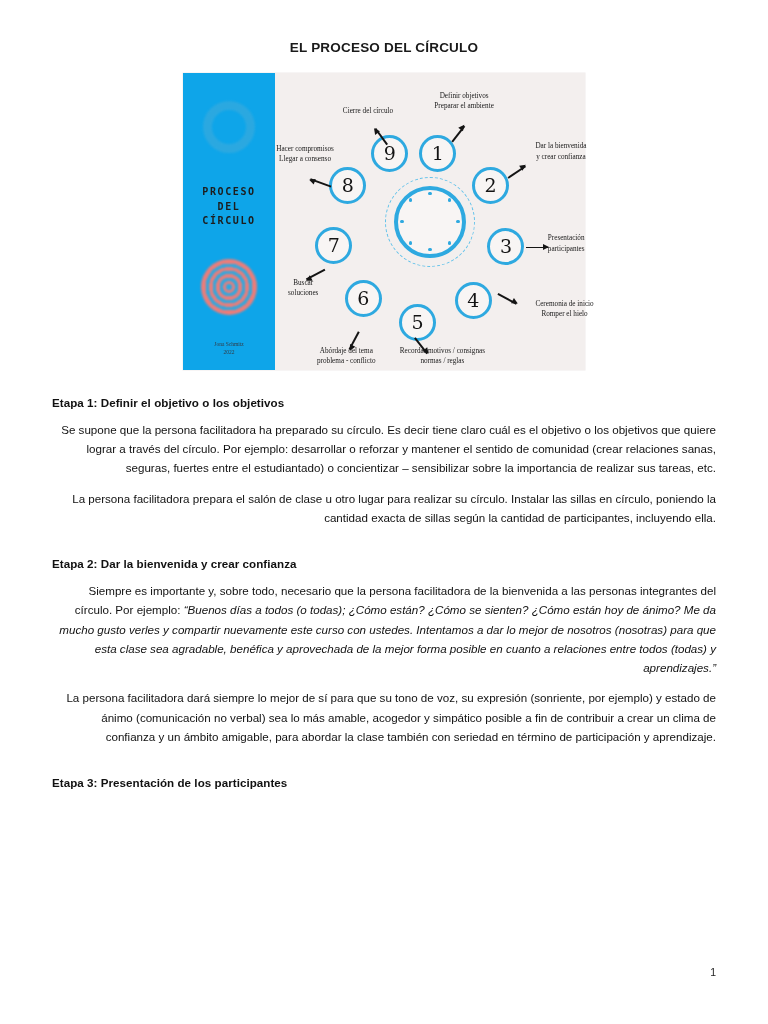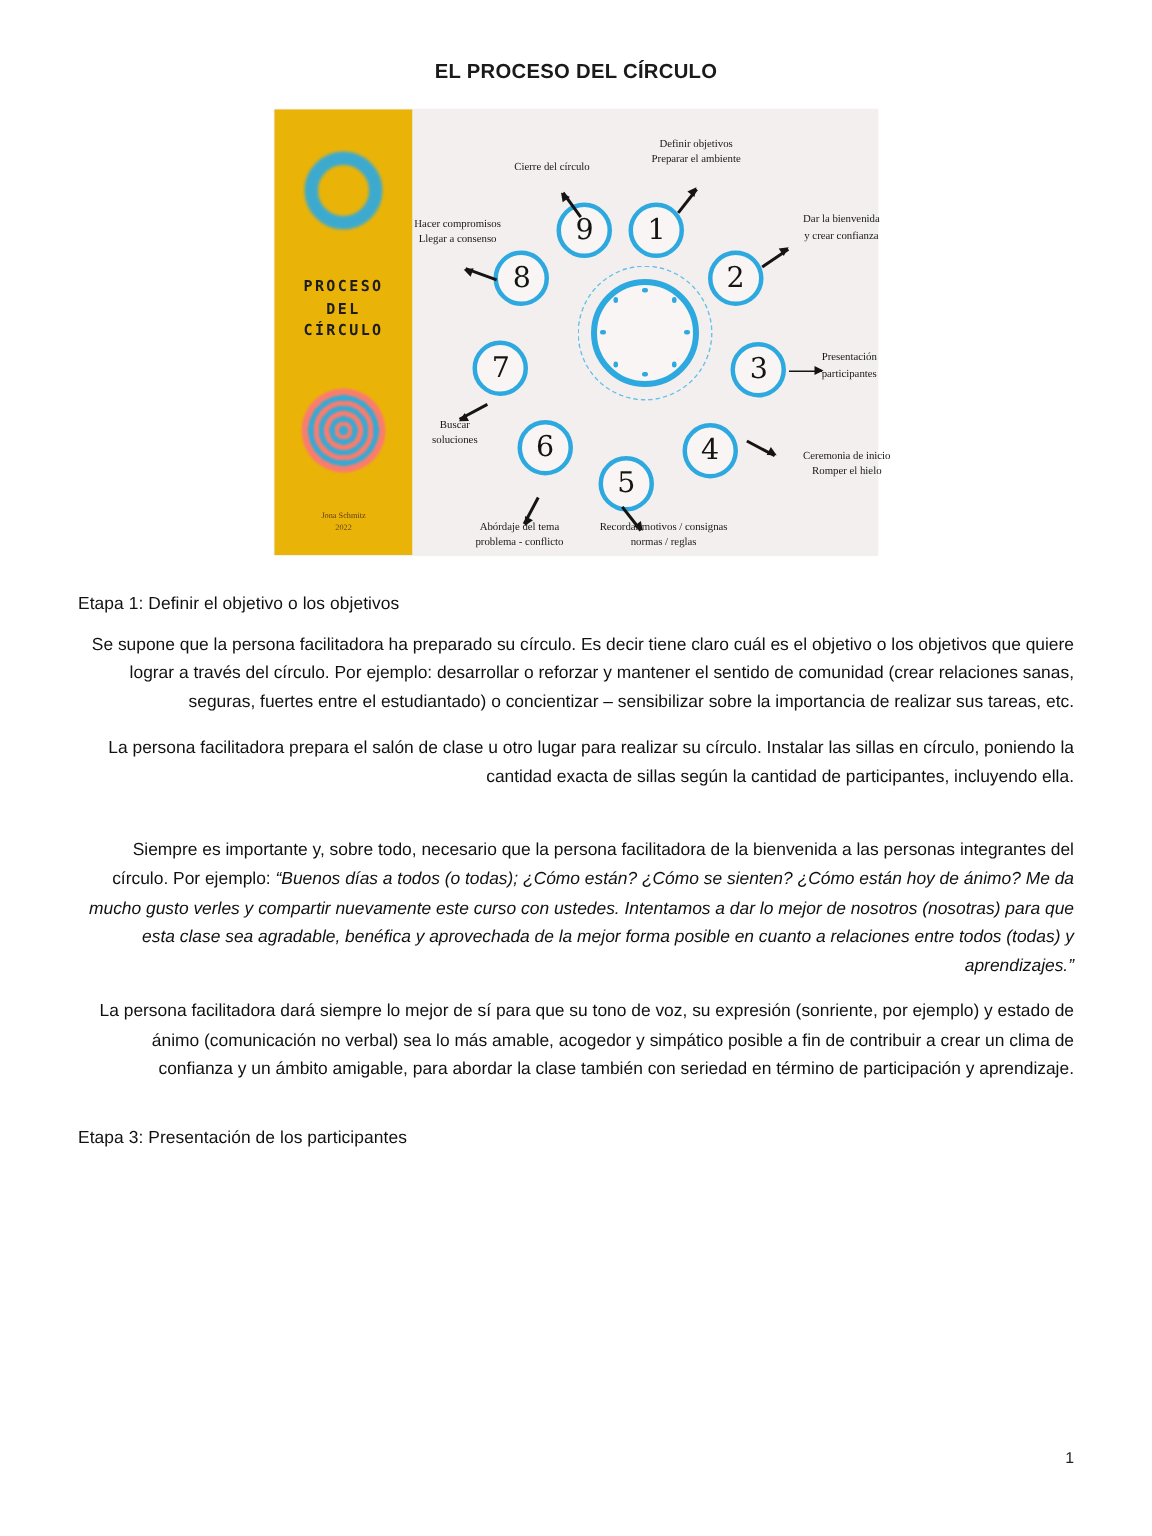--- a/index.html
+++ b/index.html
@@ -48,21 +48,21 @@
     display: flex;
     background: #F3EFEE;
     box-shadow: 0 0 0 0.5px #efeceb;
   }
 
   
   .cover-panel {
     position: relative;
     width: 92px;
     height: 100%;
-    background: #eab308;
+    background: #0ea5e9;
     flex: 0 0 92px;
     display: flex;
     flex-direction: column;
     align-items: center;
   }
   .cover-ring {
     margin-top: 28px;
     width: 52px;
     height: 52px;
     border-radius: 50%;
@@ -196,21 +196,21 @@
     margin-top: -3.4px;
     border-left: 6.5px solid #141414;
     border-top: 3.4px solid transparent;
     border-bottom: 3.4px solid transparent;
   }
 
   
   .body-copy { margin-top: 26px; }
   h2.section-head {
     font-size: 11.6px;
-    font-weight: normal;
+    font-weight: bold;
     margin: 0 0 11px 0;
     color: #111111;
     letter-spacing: 0.05px;
   }
   p.para {
     font-size: 11.6px;
     line-height: 1.66;
     margin: 0 0 11px 0;
     text-align: right;
     color: #111111;
@@ -326,20 +326,21 @@
   </div>
 
   <div class="body-copy">
 
     <h2 class="section-head">Etapa 1: Definir el objetivo o los objetivos</h2>
     <p class="para">Se supone que la persona facilitadora ha preparado su círculo. Es decir tiene claro cuál es el objetivo o los objetivos que quiere lograr a través del círculo. Por ejemplo: desarrollar o reforzar y mantener el sentido de comunidad (crear relaciones sanas, seguras, fuertes entre el estudiantado) o concientizar – sensibilizar sobre la importancia de realizar sus tareas, etc.</p>
     <p class="para">La persona facilitadora prepara el salón de clase u otro lugar para realizar su círculo. Instalar las sillas en círculo, poniendo la cantidad exacta de sillas según la cantidad de participantes, incluyendo ella.</p>
 
     <div class="gap-lg"></div>
 
+    <h2 class="section-head">Etapa 2: Dar la bienvenida y crear confianza</h2>
     <p class="para"><span>Siempre es importante y, sobre todo, necesario que la persona facilitadora de la bienvenida a las personas integrantes del círculo. Por ejemplo: </span><span class="quote">“Buenos días a todos (o todas); ¿Cómo están? ¿Cómo se sienten? ¿Cómo están hoy de ánimo? Me da mucho gusto verles y compartir nuevamente este curso con ustedes. Intentamos a dar lo mejor de nosotros (nosotras) para que esta clase sea agradable, benéfica y aprovechada de la mejor forma posible en cuanto a relaciones entre todos (todas) y aprendizajes.”</span></p>
     <p class="para">La persona facilitadora dará siempre lo mejor de sí para que su tono de voz, su expresión (sonriente, por ejemplo) y estado de ánimo (comunicación no verbal) sea lo más amable, acogedor y simpático posible a fin de contribuir a crear un clima de confianza y un ámbito amigable, para abordar la clase también con seriedad en término de participación y aprendizaje.</p>
 
     <div class="gap-lg"></div>
 
     <h2 class="section-head">Etapa 3: Presentación de los participantes</h2>
 
   </div>
 
   <div class="page-number">1</div>

